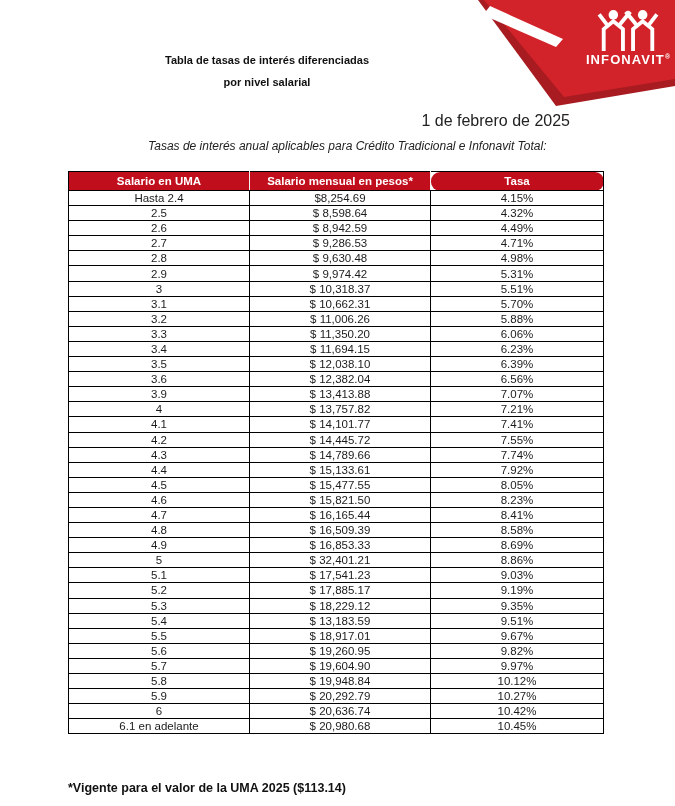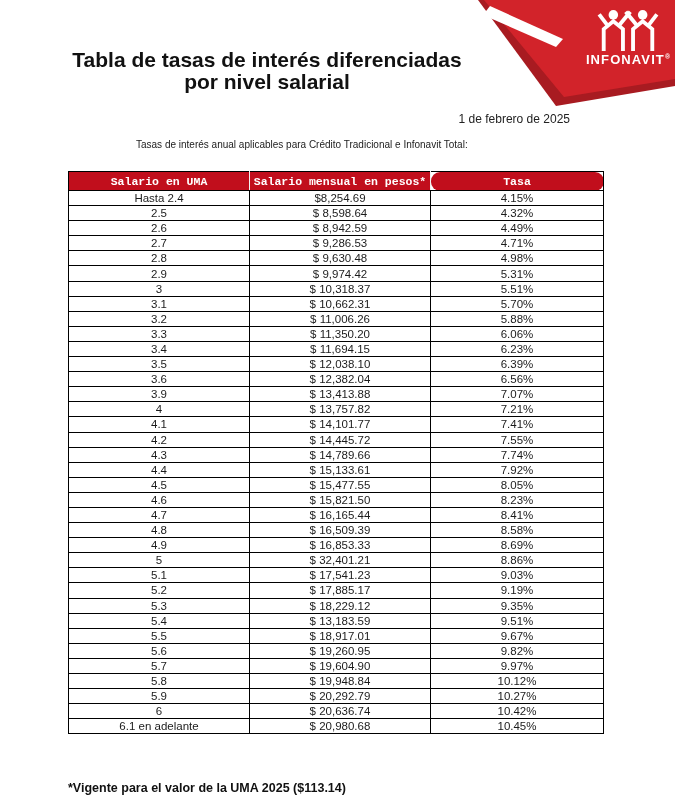--- a/index.html
+++ b/index.html
@@ -20,46 +20,46 @@
   .logo-figures{display:block;margin:0 auto;}
   .logo-text{
     margin-top:0px;
     color:#ffffff;font-weight:bold;font-size:13px;letter-spacing:1.1px;
     white-space:nowrap;
   }
   .logo-text sup{font-size:7px;letter-spacing:0;}
   
   .doc-title{
     position:absolute;top:49px;left:0;width:534px;
-    text-align:center;font-weight:bold;font-size:21px;line-height:22px;
+    text-align:center;font-weight:bold;font-size:11px;line-height:22px;
     color:#111;
   }
   .doc-date{
     position:absolute;top:112px;right:105px;
-    font-size:12px;color:#222;
+    font-size:16px;color:#222;
   }
   .doc-subtitle{
-    position:absolute;top:139px;left:136px;
-    font-size:10px;color:#222;
+    position:absolute;top:139px;left:148px;
+    font-size:12px;color:#222;font-style:italic;
   }
   
   table.rates{
     position:absolute;top:171px;left:68px;width:535px;
     border-collapse:collapse;table-layout:fixed;
     font-size:11.5px;
   }
   table.rates col.c1{width:181px;}
   table.rates col.c2{width:181px;}
   table.rates col.c3{width:173px;}
   table.rates thead th{
     background:var(--header-red,#c10e1c);
     color:#ffffff;font-weight:bold;font-size:11.5px;
     height:16px;padding:1px 0;
     border:1px solid #000;
-    border-left:1px solid #f2f2f2;border-right:1px solid #f2f2f2;font-family:Liberation Mono, monospace;
+    border-left:1px solid #f2f2f2;border-right:1px solid #f2f2f2;
   }
   table.rates thead th:first-child{border-left:1px solid #000;}
   table.rates thead th:last-child{border-right:1px solid #000;border-radius:9px;}
   table.rates tbody td{
     height:14.1px;line-height:14px;padding:0;
     text-align:center;vertical-align:middle;
     border:1px solid #000;
     color:#1b1b1b;
   }
   table.rates{border:1px solid #000;}

